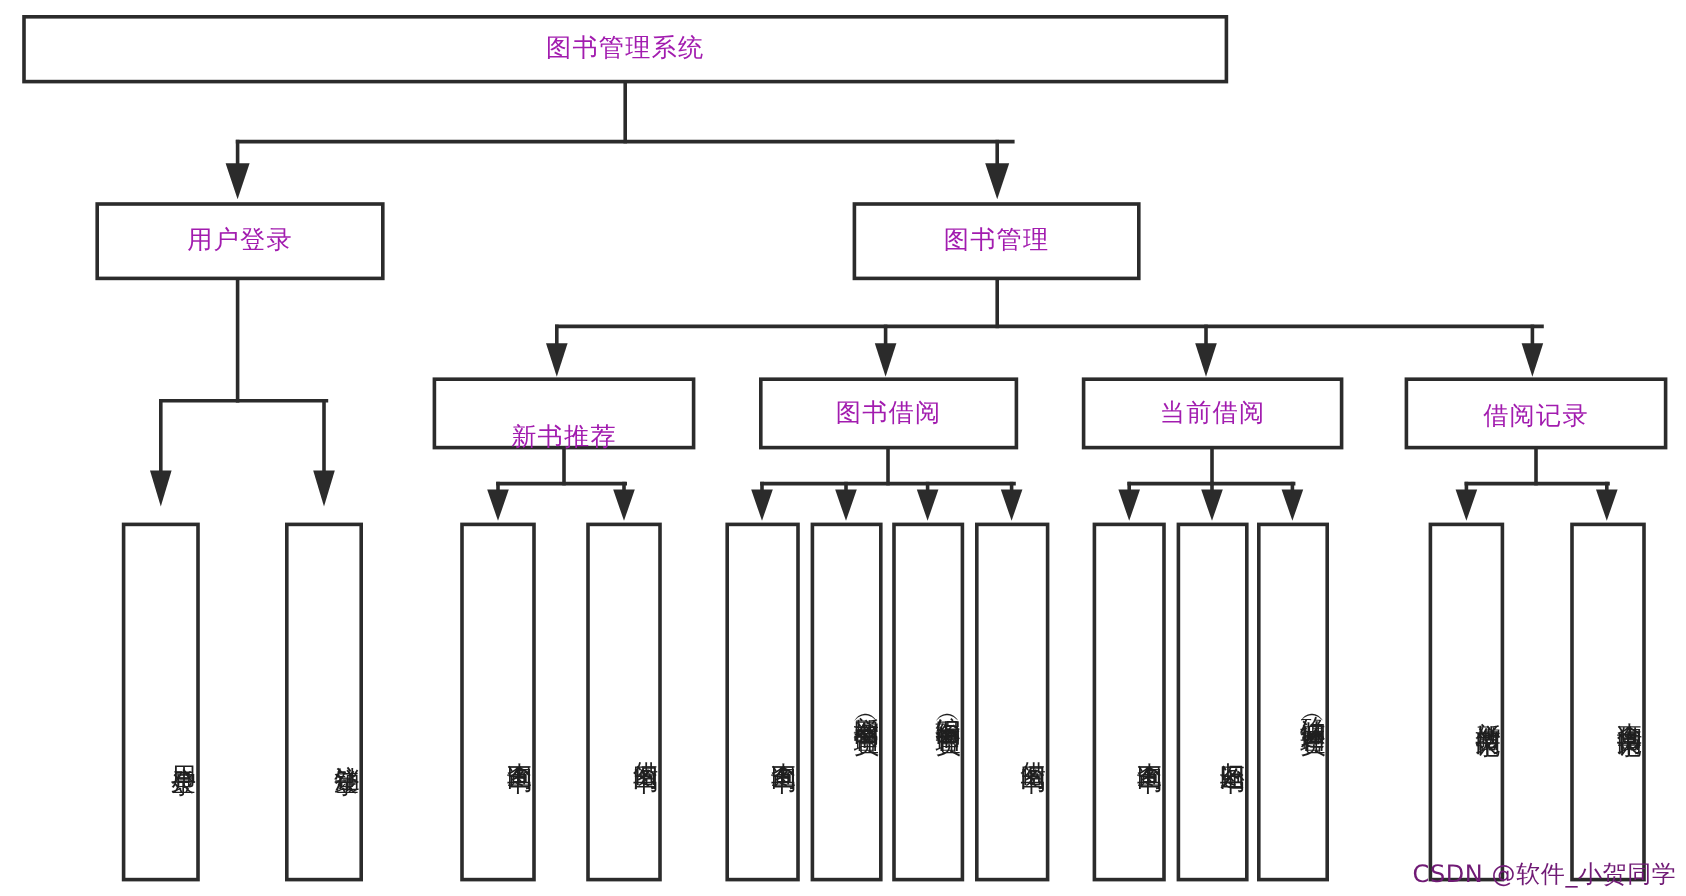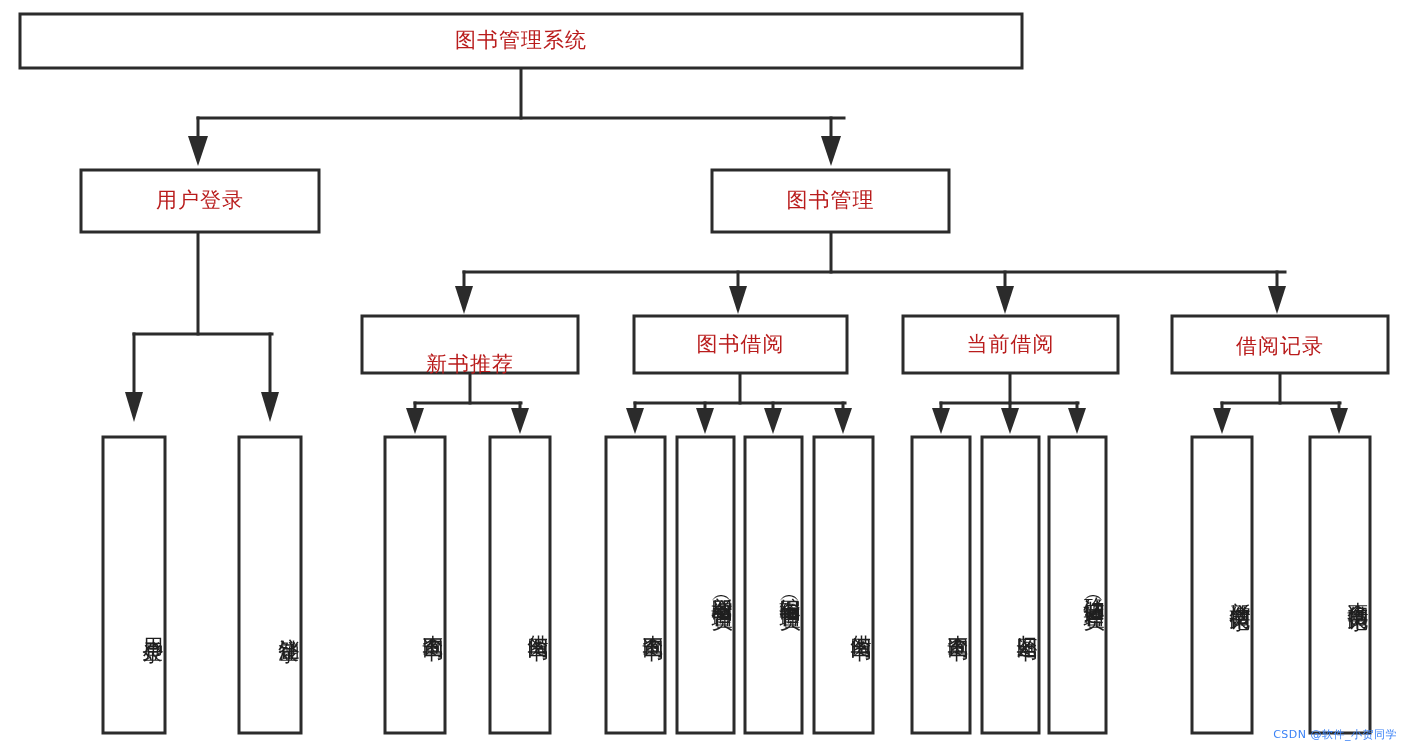--- a/index.html
+++ b/index.html
@@ -39,21 +39,21 @@
   }
   .arrow-head {
     fill: #2b2b2b;
     stroke: none;
   }
   .node-label-h {
     position: absolute;
     display: flex;
     align-items: center;
     justify-content: center;
-    color: #b91c1c;
+    color: #a21caf;
     font-size: 21px;
     letter-spacing: 1px;
     line-height: 1.1;
     white-space: nowrap;
     pointer-events: none;
   }
   .node-label-v {
     position: absolute;
     display: flex;
     align-items: flex-start;
@@ -64,22 +64,22 @@
     writing-mode: vertical-rl;
     text-orientation: upright;
     letter-spacing: 2px;
     white-space: nowrap;
     pointer-events: none;
   }
   #watermark {
     position: absolute;
     right: 8px;
     bottom: 5px;
-    color: #3b82f6;
-    font-size: 11px;
+    color: #701a75;
+    font-size: 20px;
     letter-spacing: 0.5px;
     white-space: nowrap;
     user-select: none;
   }
 </style>
 </head>
 <body>
 
 <div id="diagram-root">
 

